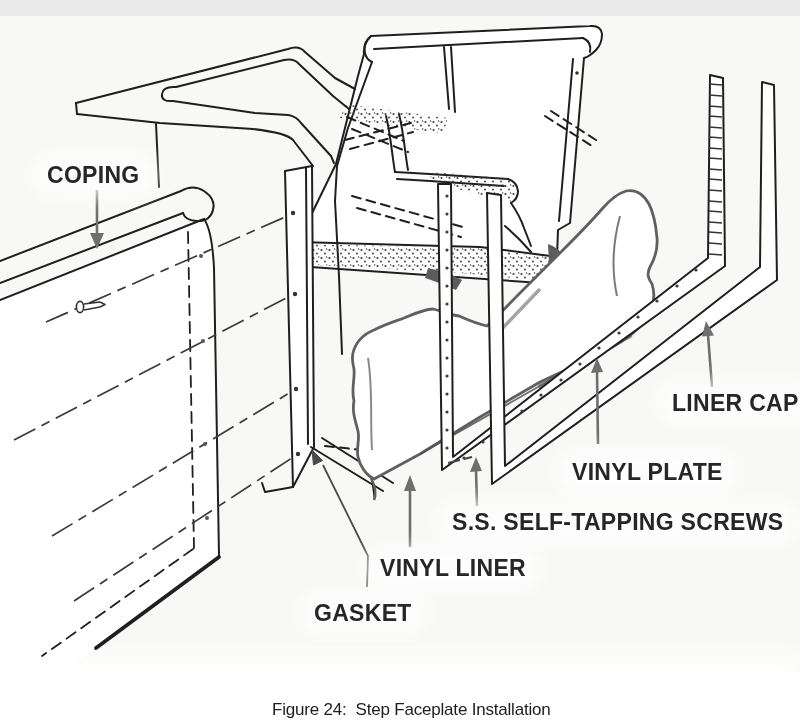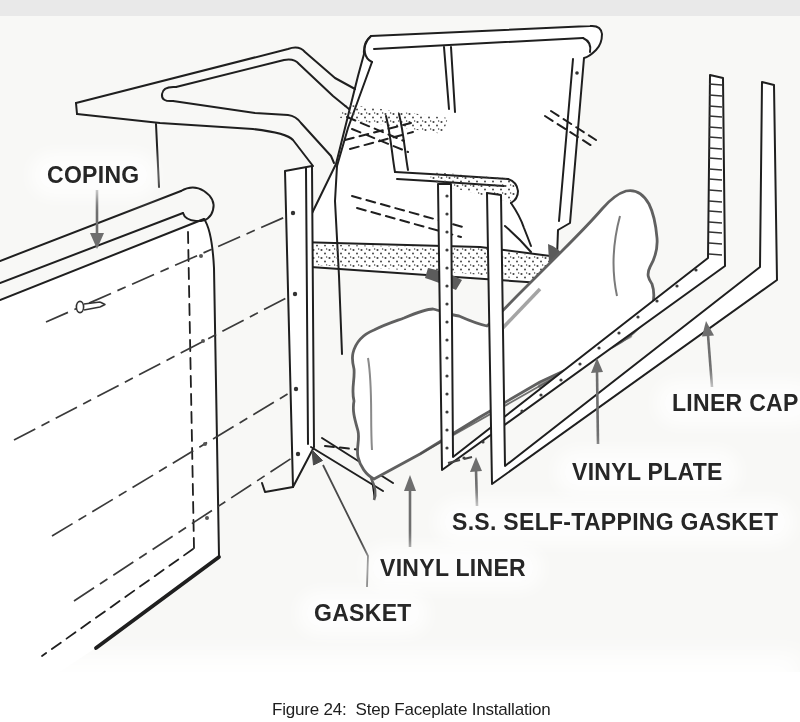--- a/index.html
+++ b/index.html
@@ -219,18 +219,18 @@
         <path d="M367,571 L368,540 L323,449" fill="none"></path>
         <path d="M322.5,444.5 L313.5,449 L312,434 Z" stroke-width="1"></path>
       </g>
       <path stroke="#444" stroke-width="2.2" fill="none" d="M448,447 L460,444 M464,443 L472,441"></path>
     </g>
   </svg>
 
   <div class="lbl" style="left:47px;top:146px;">COPING</div>
   <div class="lbl" style="left:672px;top:374px;">LINER CAP</div>
   <div class="lbl" style="left:572px;top:443px;">VINYL PLATE</div>
-  <div class="lbl" style="left:452px;top:493px;">S.S. SELF-TAPPING GASKET</div>
+  <div class="lbl" style="left:452px;top:493px;">S.S. SELF-TAPPING SCREWS</div>
   <div class="lbl" style="left:314px;top:584px;">GASKET</div>
   <div class="lbl" style="left:380px;top:539px;">VINYL LINER</div>
 
   <div class="caption" style="left:272px;top:684px;">Figure 24:  Step Faceplate Installation</div>
 </div>
 
 </body></html>

